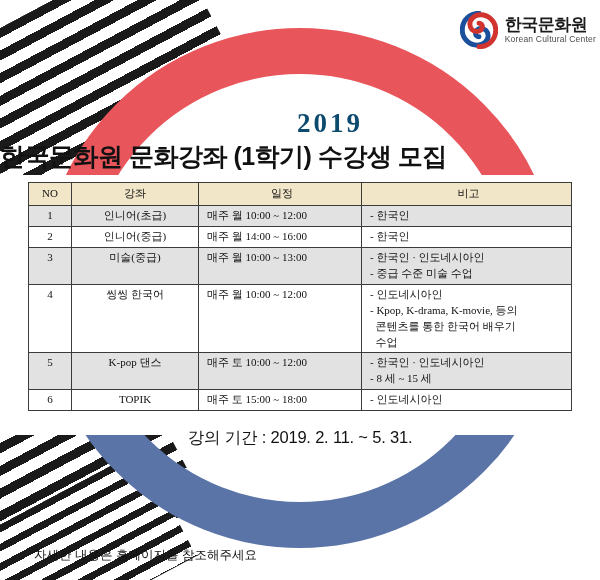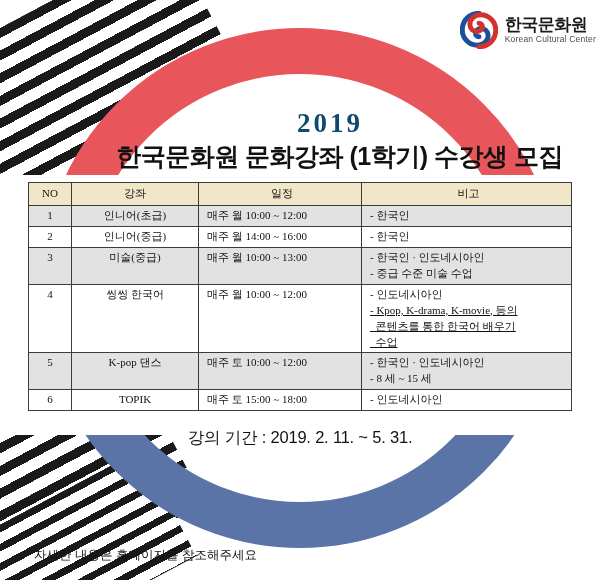--- a/index.html
+++ b/index.html
@@ -137,21 +137,21 @@
     font-size: 27px;
     font-weight: bold;
     letter-spacing: 3px;
     color: #0c4a6e;
     padding-left: 30px;
   }
   .title-main {
     position: absolute;
     top: 140px;
     width: 563px;
-    text-align: right;
+    text-align: left;
     font-family: "Liberation Sans", sans-serif;
     font-size: 25px;
     font-weight: bold;
     letter-spacing: -0.5px;
     color: #111111;
   }
 
   
   .table-wrap {
     position: absolute;
@@ -179,21 +179,21 @@
     font-weight: normal;
     padding: 3px 4px;
   }
   .col-no    { width: 34px;  text-align: center; }
   .col-class { width: 118px; text-align: center; }
   .col-sched { width: 150px; text-align: left; padding-left: 8px !important; }
   .col-note  { text-align: left; padding-left: 8px !important; }
   tr.shade td { background: #e2e2e2; }
   tr.plain td { background: #ffffff; }
   .note-line { display: block; white-space: pre; }
-  .kpop-underline { text-decoration: underline; }
+  .kpop-underline { }
 
   
   .info {
     position: absolute;
     left: 0;
     top: 425px;
     width: 600px;
     text-align: center;
     font-family: "Liberation Sans", sans-serif;
     color: #111111;

